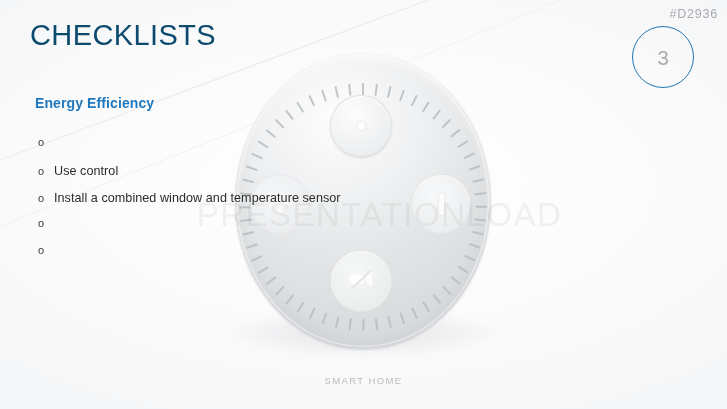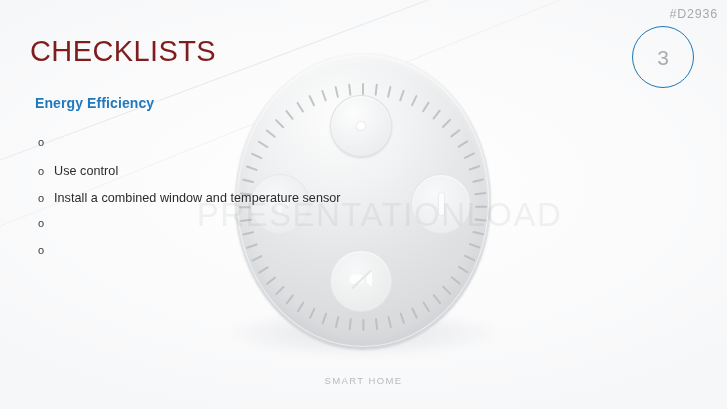--- a/index.html
+++ b/index.html
@@ -40,24 +40,23 @@
     transform: rotate(-22deg);
   }
 
   
   .title {
     position: absolute;
     left: 30px;
     top: 19px;
     font-size: 29px;
     letter-spacing: 0.4px;
-    color: #7f1d1d;
+    color: #0c4a6e;
     font-weight: 400;
     white-space: nowrap;
-    margin-top: 16px;
   }
 
   
   .slide-id {
     position: absolute;
     right: 9px;
     top: 7px;
     font-size: 12.5px;
     letter-spacing: 0.8px;
     color: #a7a9ac;

